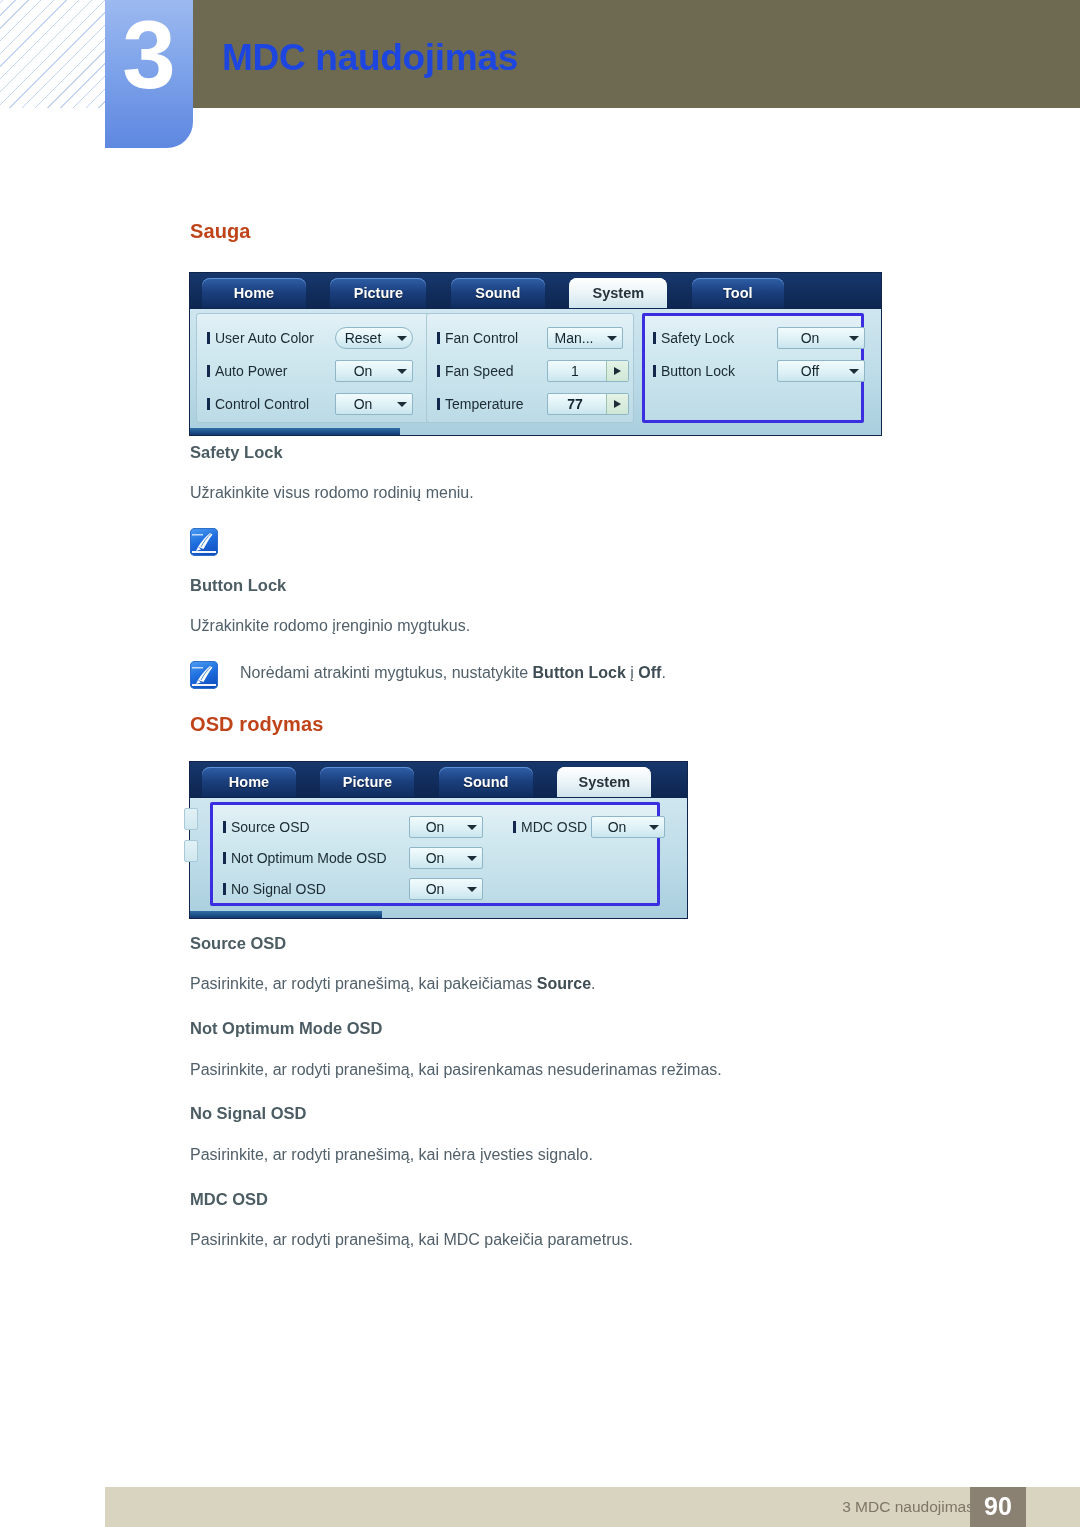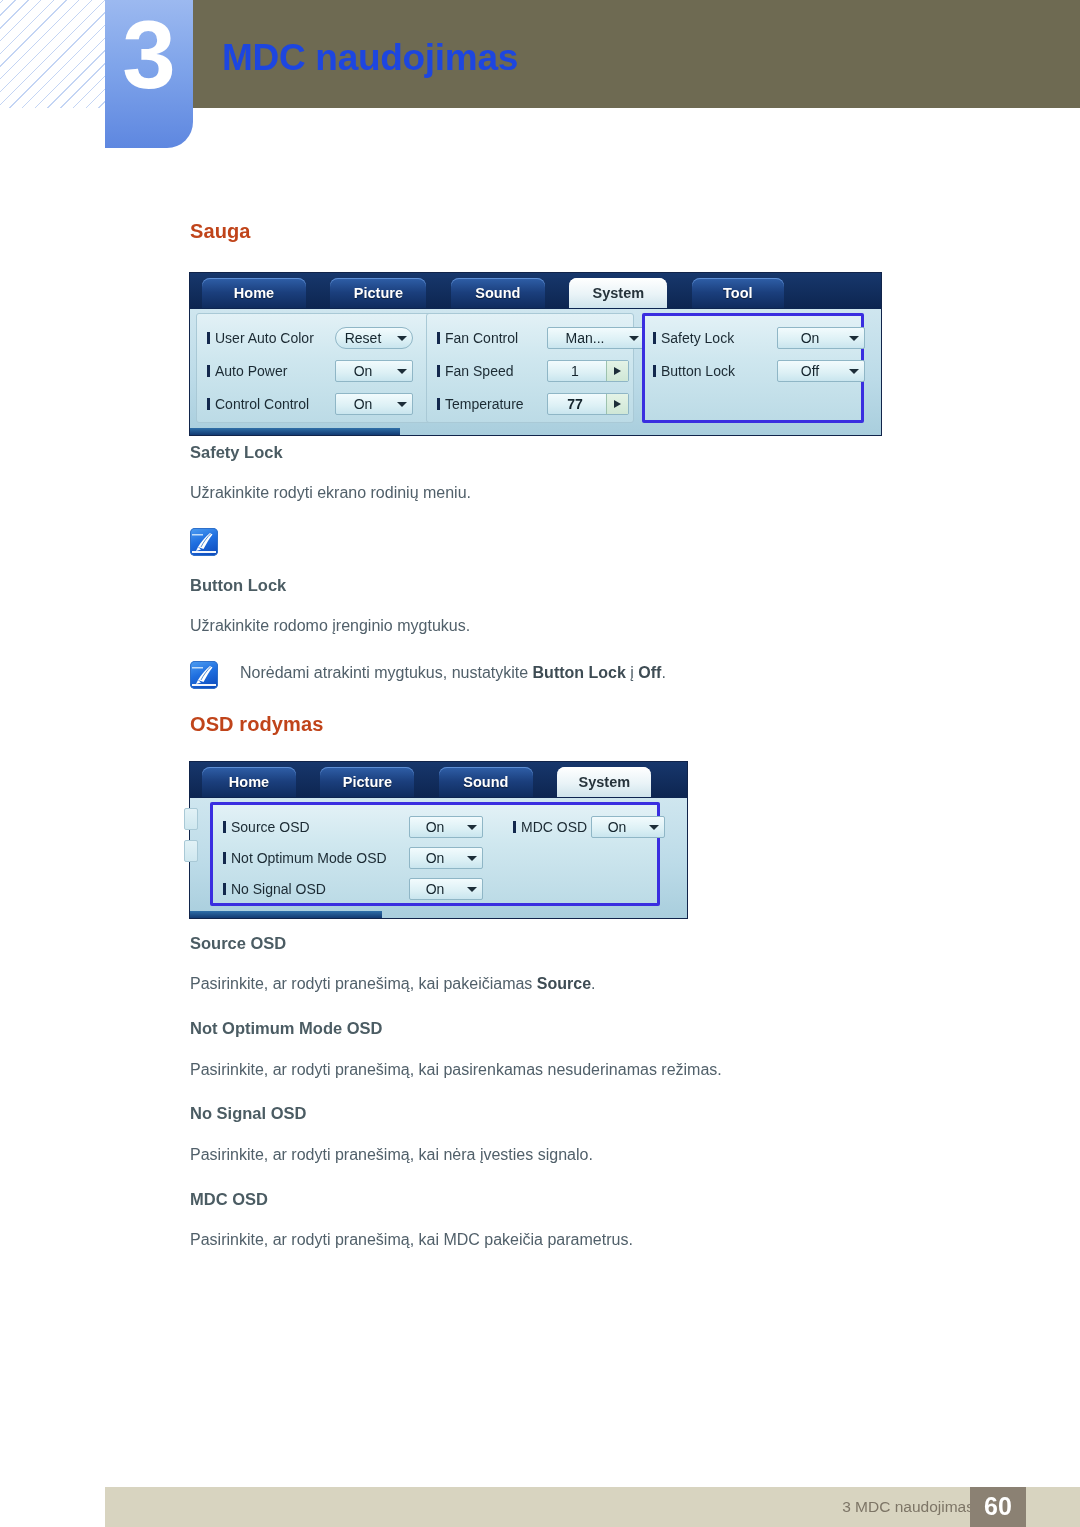--- a/index.html
+++ b/index.html
@@ -247,21 +247,21 @@
           <div class="osd-field" style="left:128px; width:78px;">
             <span class="osd-field-val">On</span>
             <span class="osd-caret"></span>
           </div>
         </div>
       </div>
 
       <div class="osd-group" style="left:236px; top:4px; width:208px; height:110px;">
         <div class="osd-row" style="left:10px; top:12px; width:190px;">
           <span class="osd-label">Fan Control</span>
-          <div class="osd-field" style="left:110px; width:98px;">
+          <div class="osd-field" style="left:110px; width:76px;">
             <span class="osd-field-val">Man...</span>
             <span class="osd-caret"></span>
           </div>
         </div>
         <div class="osd-row" style="left:10px; top:45px; width:190px;">
           <span class="osd-label">Fan Speed</span>
           <div class="osd-field" style="left:110px; width:82px;">
             <span class="osd-field-val" style="right:26px;">1</span>
             <span class="osd-arrow-btn"></span>
           </div>
@@ -290,21 +290,21 @@
             <span class="osd-caret"></span>
           </div>
         </div>
       </div>
 
       <div class="osd-bottom-strip" style="left:0; width:210px;"></div>
     </div>
   </div>
 
   <h3 class="sub-head" style="left:190px; top:283px;">Safety Lock</h3>
-  <p class="body-text" style="left:190px; top:323px;">Užrakinkite rodyti ekrano rodinių meniu.</p>
+  <p class="body-text" style="left:190px; top:323px;">Užrakinkite visus rodomo rodinių meniu.</p>
 
   <div class="note-row" style="left:190px; top:368px; width:600px; height:30px;">
     <span class="note-icon">
       <svg width="28" height="28" viewBox="0 0 28 28">
         <path d="M2 6 L13 6 L13 7.5 L2 7.5 Z" fill="#cfe6fb" opacity=".9"></path>
         <path d="M20 5 C15 9 11 14 8 19 L13.5 21 C16.5 15.5 19.5 10 22.5 6.5 Z" fill="#ffffff"></path>
         <path d="M8 19 L6 23 L11 21.5 Z" fill="#ffffff"></path>
         <path d="M21 5.5 C17 9.5 13.5 14 11 19" stroke="#2a6fc4" stroke-width="0.8" fill="none"></path>
         <path d="M2 23 L26 23 L26 25 L2 25 Z" fill="#ffffff" opacity=".95"></path>
       </svg>
@@ -394,15 +394,15 @@
 
   <h3 class="sub-head" style="left:190px; top:1030px;">MDC OSD</h3>
   <p class="body-text" style="left:190px; top:1070px;">Pasirinkite, ar rodyti pranešimą, kai MDC pakeičia parametrus.</p>
 
 </div>
 
 <div id="footer">
   <div id="footer-bar"></div>
   <div id="footer-text">3 MDC naudojimas</div>
   <div id="footer-page-box">
-    <div id="footer-page-num">60</div>
+    <div id="footer-page-num">90</div>
   </div>
 </div>
 
 </body></html>

